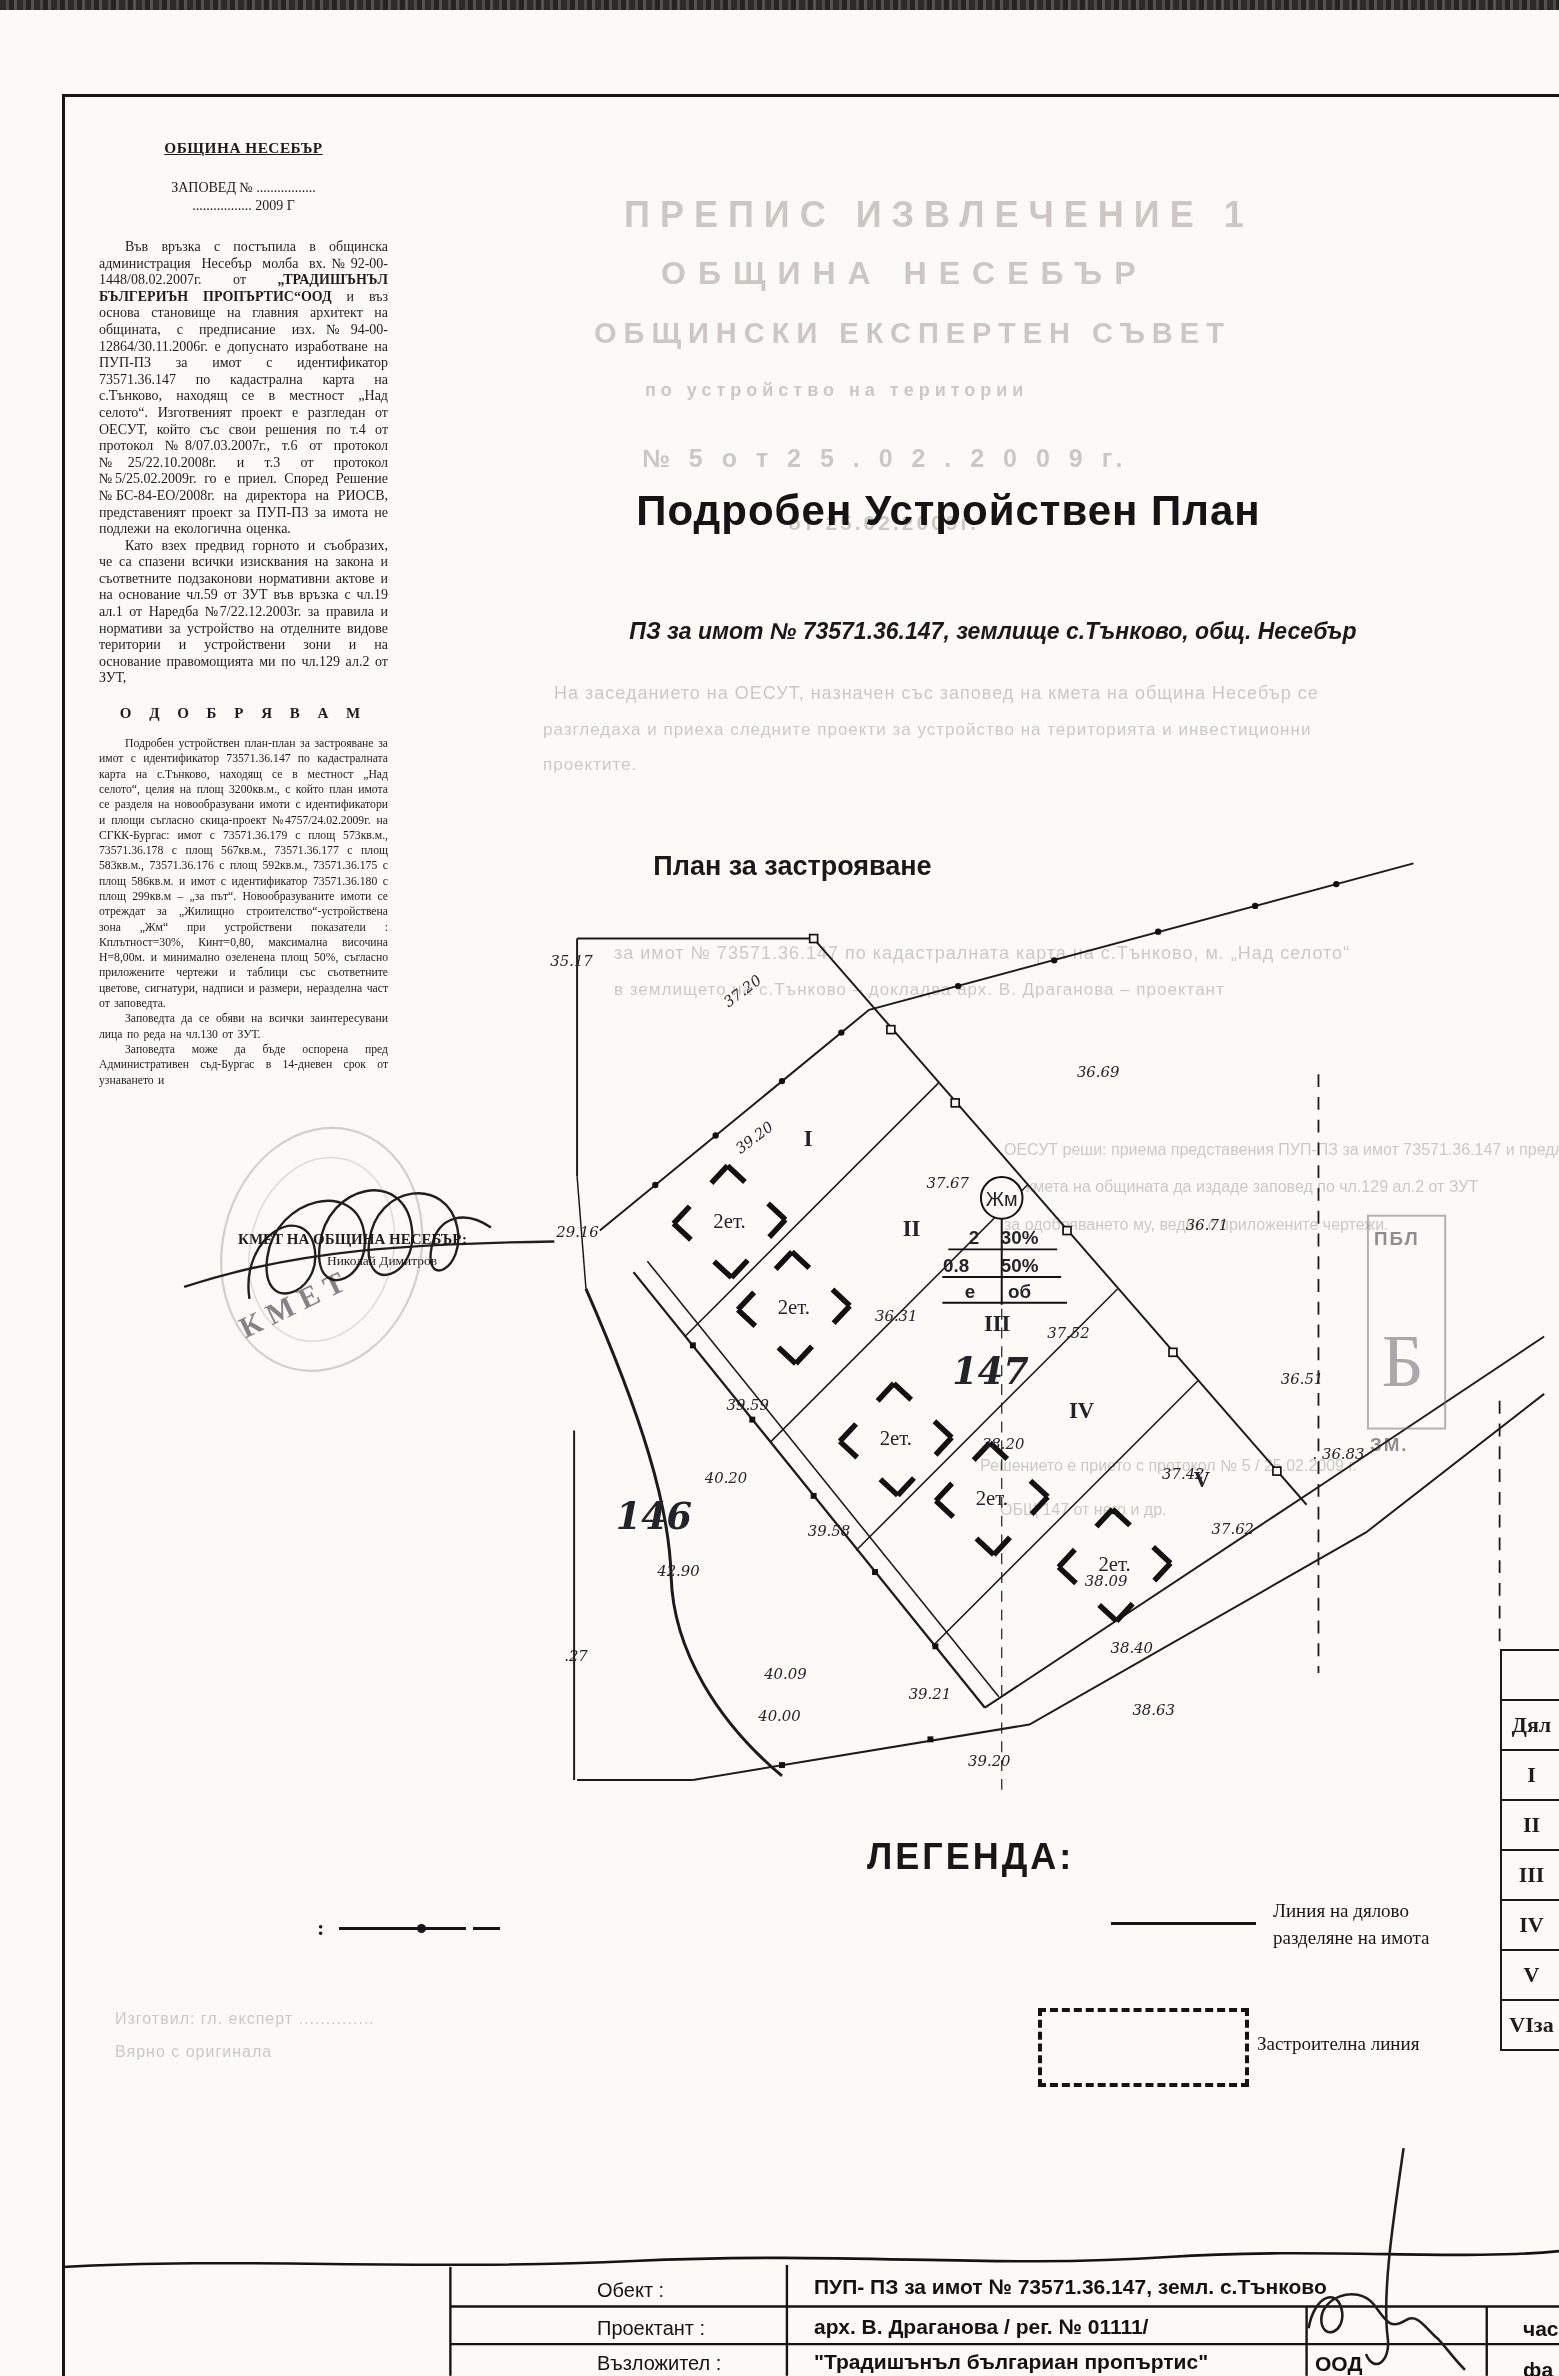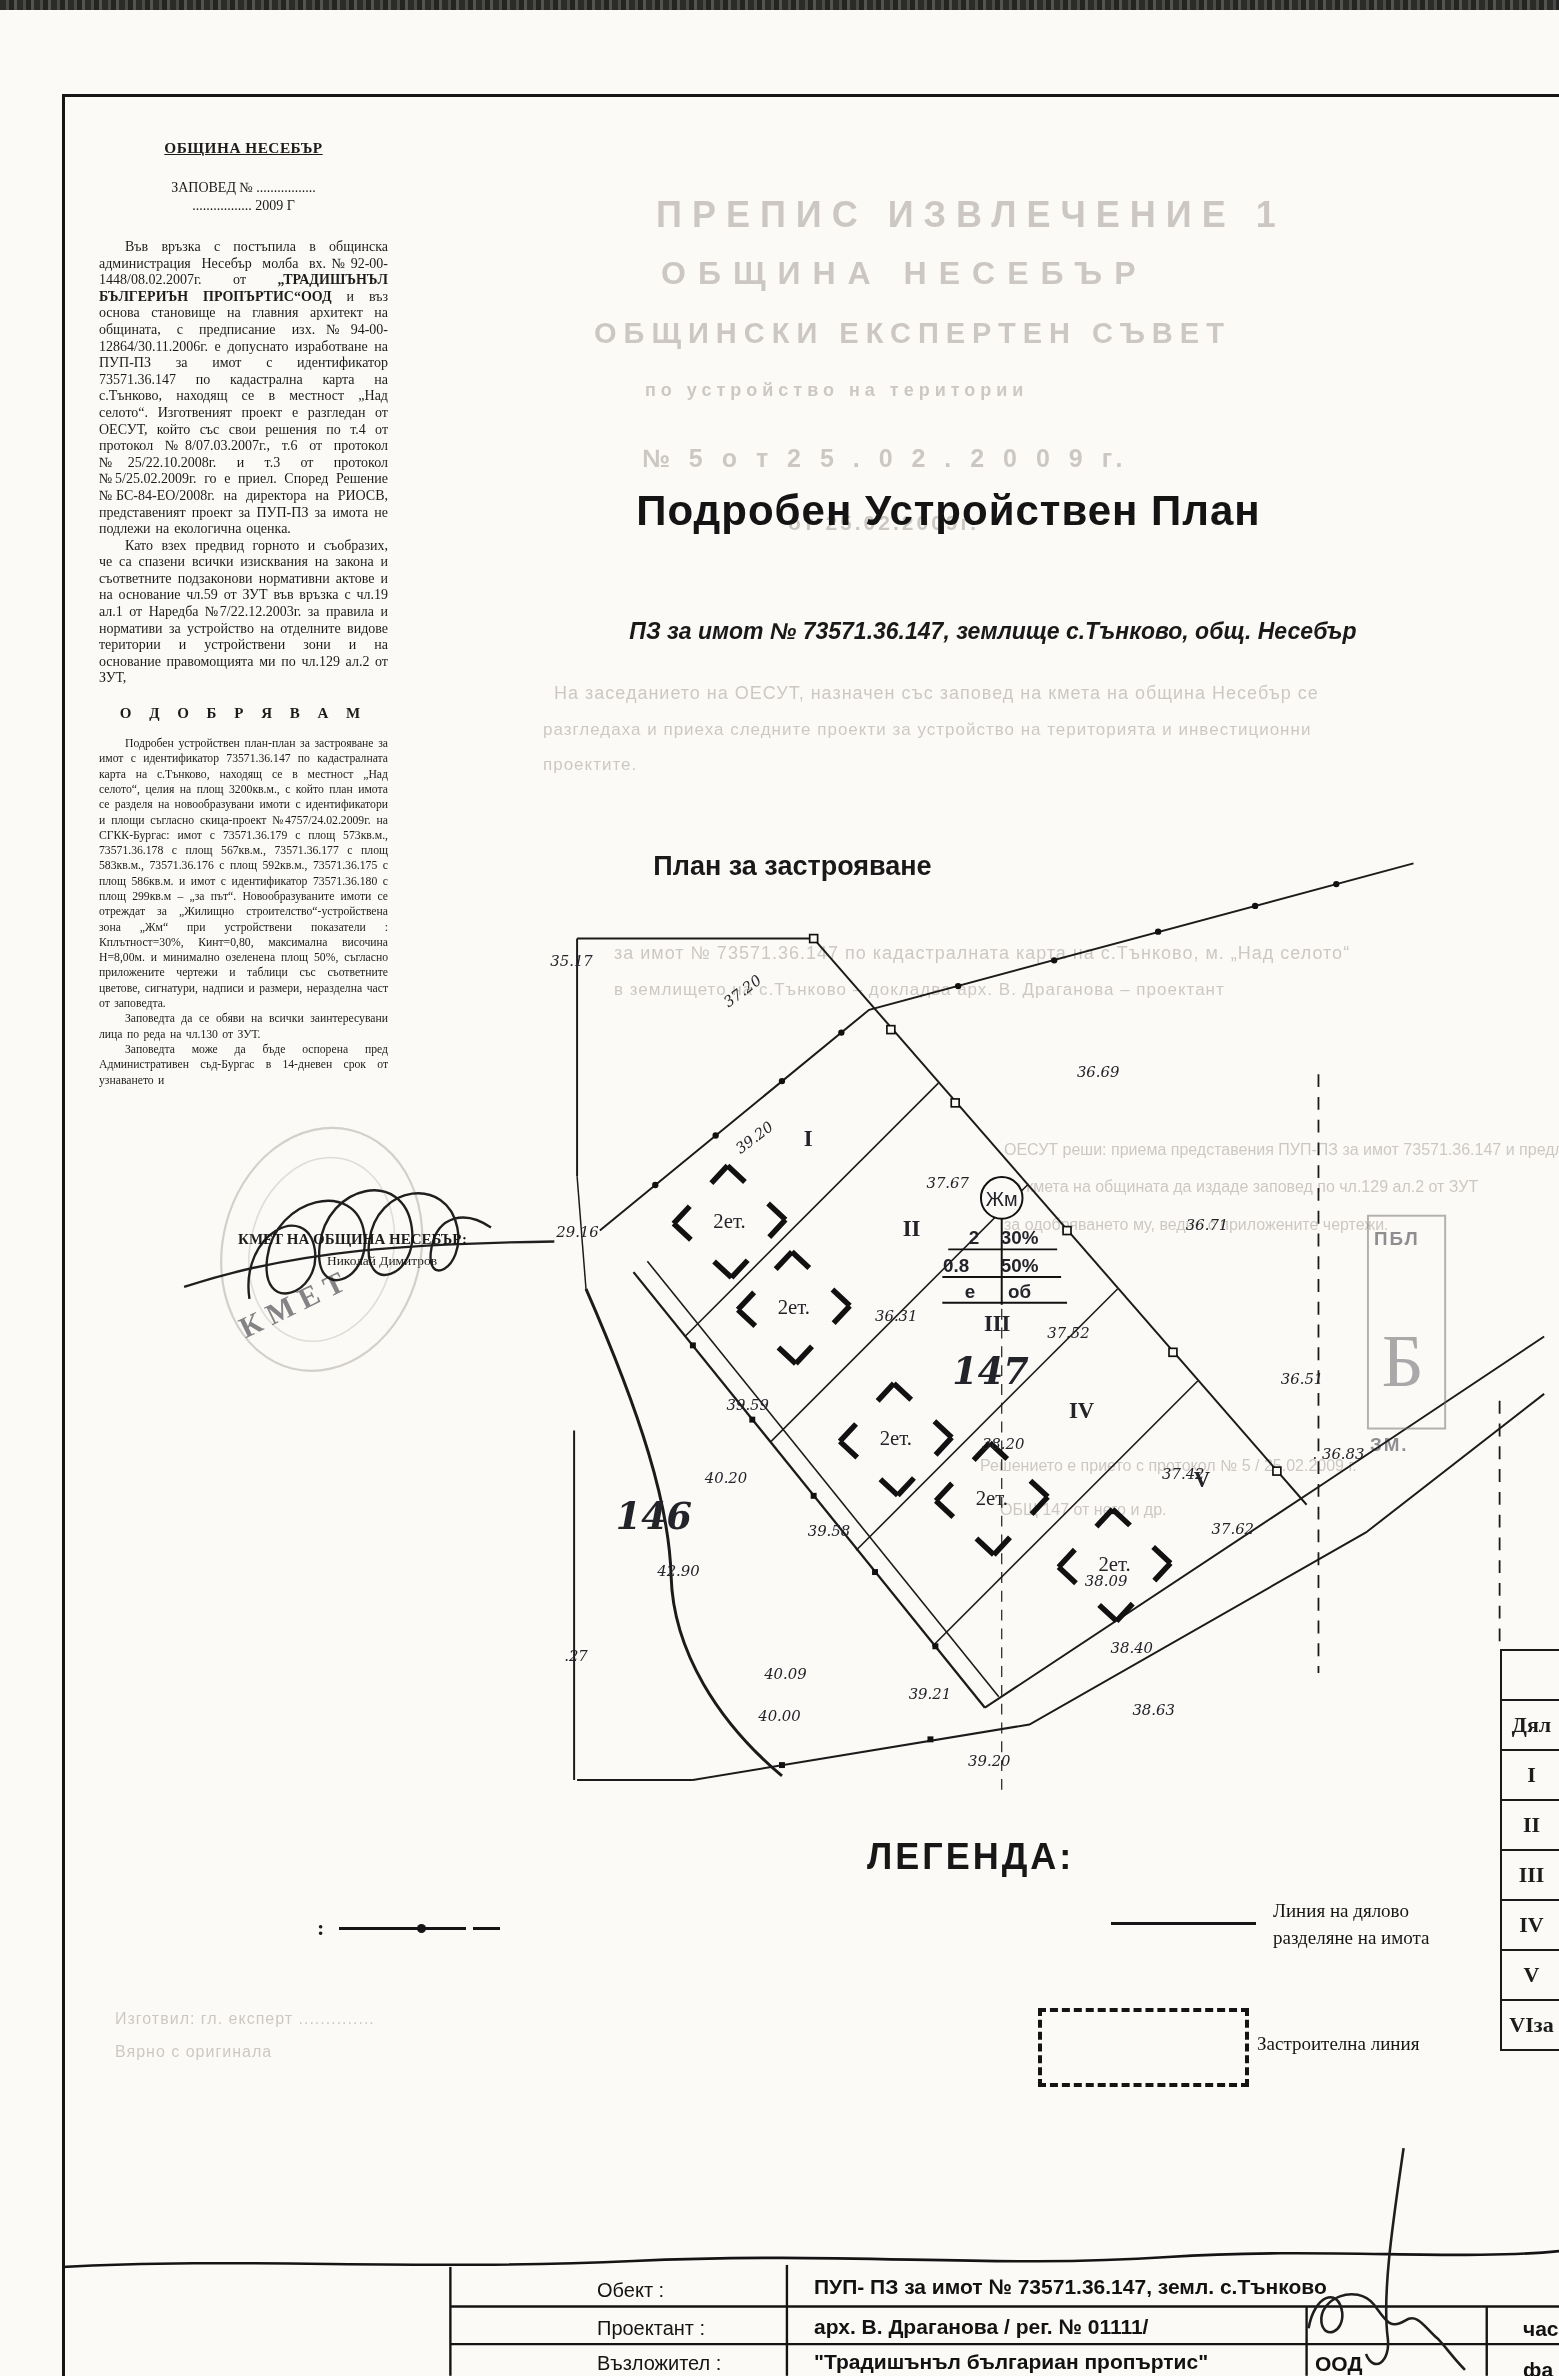--- a/index.html
+++ b/index.html
@@ -71,21 +71,21 @@
 </head>
 <body>
 
 <div id="page">
 
   <div id="scan-strip"></div>
   <div id="frame-top"></div>
   <div id="frame-left"></div>
 
   <div id="ghost-layer">
-      <div class="ghost b" style="left: 624px; top: 194px; font-size: 36px; letter-spacing: 10px; margin-left: 32px;">ПРЕПИС    ИЗВЛЕЧЕНИЕ 1</div>
+      <div class="ghost b" style="left: 624px; top: 194px; font-size: 36px; letter-spacing: 10px;">ПРЕПИС    ИЗВЛЕЧЕНИЕ 1</div>
       <div class="ghost b" style="left: 661px; top: 255px; font-size: 32px; letter-spacing: 12px;">ОБЩИНА    НЕСЕБЪР</div>
       <div class="ghost b" style="left: 594px; top: 317px; font-size: 29px; letter-spacing: 7px;">ОБЩИНСКИ ЕКСПЕРТЕН СЪВЕТ</div>
       <div class="ghost b" style="left: 645px; top: 380px; font-size: 18px; letter-spacing: 5px;">по устройство на територии</div>
       <div class="ghost b" style="left: 642px; top: 444px; font-size: 25px; letter-spacing: 6px;">№ 5  о т  2 5 . 0 2 . 2 0 0 9  г.</div>
       <div class="ghost b" style="left: 788px; top: 511px; font-size: 21px; letter-spacing: 3px;">от 25.02.2009г.</div>
       <div class="ghost" style="left: 554px; top: 683px; font-size: 18px; letter-spacing: 1px;">На заседанието на ОЕСУТ, назначен със заповед на кмета на община Несебър се</div>
       <div class="ghost" style="left: 543px; top: 720px; font-size: 17px; letter-spacing: 1px;">разгледаха и приеха следните проекти за устройство на територията и инвестиционни</div>
       <div class="ghost" style="left: 543px; top: 755px; font-size: 17px; letter-spacing: 1px;">проектите.</div>
       <div class="ghost" style="left: 614px; top: 943px; font-size: 18px; letter-spacing: 1px;">за имот № 73571.36.147 по кадастралната карта на с.Тънково, м. „Над селото“</div>
       <div class="ghost" style="left: 614px; top: 980px; font-size: 17px; letter-spacing: 1px;">в землището на с.Тънково – докладва арх. В. Драганова – проектант</div>

